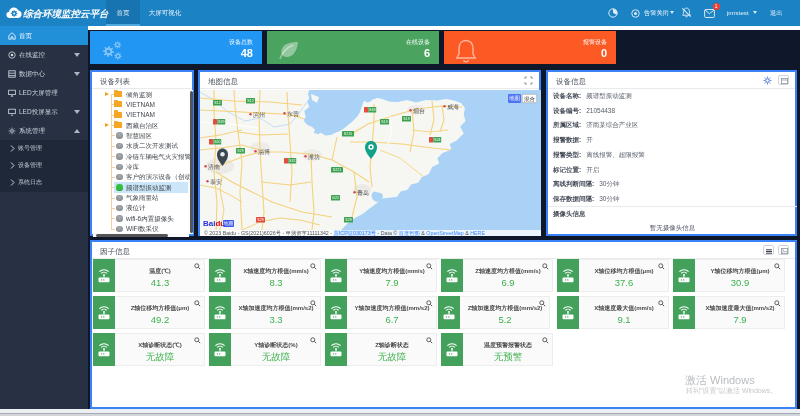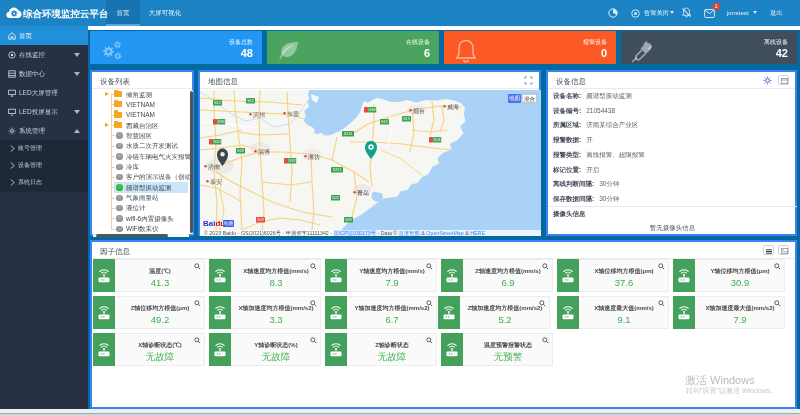--- a/index.html
+++ b/index.html
@@ -1,38 +1,38 @@
 <!DOCTYPE html>
 <html><head>
 <meta charset="utf-8">
 <style>
 * { margin:0; padding:0; box-sizing:border-box; }
 html,body { width:800px; height:416px; overflow:hidden; font-family:"Liberation Sans",sans-serif; background:#e9ebef; }
 .abs { position:absolute; }
 
 #nav { position:absolute; left:0; top:0; width:800px; height:26px; background:#1b82c4; z-index:20; }
-#nav .logo-t { position:absolute; left:23px; top:8px; color:#fff; font-size:9.5px; font-weight:bold; }
+#nav .logo-t { position:absolute; left:23px; top:8px; color:#fff; font-size:9.5px; font-weight:bold;font-style:italic; }
 .navtab { position:absolute; top:0; height:26px; color:#ecf5fc; font-size:6.5px; line-height:26px; text-align:center; }
 .navtab.act { background:rgba(0,0,0,0.10); }
 .navtab.act::after { content:""; position:absolute; left:0; bottom:0; width:100%; height:2.5px; background:#51aade; }
 .nvtext { position:absolute; top:0; height:26px; line-height:26px; color:#eaf4fb; font-size:6.2px; }
 .caret { position:absolute; width:0; height:0; border-left:2.8px solid transparent; border-right:2.8px solid transparent; border-top:3.6px solid #d7e9f5; }
 
 #side { position:absolute; left:0; top:26px; width:88px; height:385px; background:#283143; z-index:10; }
 .sitem { position:absolute; left:0; width:88px; height:19px; color:#ccd3dd; font-size:6.5px; line-height:19px; }
 .sitem .txt { position:absolute; left:19px; top:0; }
 .sitem .ic { position:absolute; left:8px; top:5.5px; width:8px; height:8px; }
 .sitem .cv { position:absolute; right:8px; top:8px; width:0; height:0; border-left:3px solid transparent; border-right:3px solid transparent; border-top:4px solid #aeb6c2; }
 .sitem .cvu { position:absolute; right:8px; top:8px; width:0; height:0; border-left:3px solid transparent; border-right:3px solid transparent; border-bottom:4px solid #aeb6c2; }
 .sactive { background:#2190d9; color:#fff; }
 #submenu { position:absolute; left:0; top:114px; width:88px; height:52px; background:#1f2839; }
 .ssub { position:absolute; left:0; width:88px; height:17px; color:#c3cad5; font-size:6px; line-height:17px; }
 .ssub .txt { position:absolute; left:18px; }
 
-#main { position:absolute; left:88px; top:26px; width:712px; height:385px; background:#0369a1;padding-left:44px; }
+#main { position:absolute; left:88px; top:26px; width:712px; height:385px; background:#0f172a;padding-left:44px; }
 .stat { position:absolute; top:5px; height:33px; color:#fff; }
 .stat .lbl { position:absolute; right:9px; top:7px; font-size:6px; opacity:0.95; }
 .stat .num { position:absolute; right:9px; top:16px; font-size:11px; font-weight:bold; }
 .panel { position:absolute; background:#fff; border:2px solid #3b82f6; }
 .phead { position:absolute; left:0; top:0; width:100%; height:17px; border-bottom:1px solid #e8eaec; }
 .phead .t { position:absolute; left:8px; top:4.5px; font-size:7.5px; color:#49505c; }
 
 
 .trow { position:absolute; left:0; width:104px; height:10px; }
 .trow::before { content:""; position:absolute; left:19px; top:4.5px; width:4px; height:1px; background:#f3d19e; }
@@ -193,33 +193,20 @@
     <div class="lbl">在线设备</div>
       <div class="num">6</div>
   </div>
   <div class="stat" style="left:356px;width:172px;background:#fb5a25">
     <svg class="abs" style="left:11px;top:7px" width="22" height="26" viewBox="0 0 22 26">
       <path d="M11 2.5 C6.5 2.5 4 6 4 10.5 L4 16 L1.8 20 L20.2 20 L18 16 L18 10.5 C18 6 15.5 2.5 11 2.5 Z" fill="none" stroke="rgba(255,255,255,0.55)" stroke-width="1.4"></path>
       <path d="M8.5 22 A2.6 2.6 0 0 0 13.5 22" fill="none" stroke="rgba(255,255,255,0.55)" stroke-width="1.4"></path>
     </svg>
     <div class="lbl">报警设备</div>
       <div class="num">0</div>
-  </div>
-  <div class="stat" style="left:533px;width:176px;background:#404e5c">
-    <svg class="abs" style="left:9px;top:9px" width="23" height="23" viewBox="0 0 23 23">
-      <g fill="none" stroke="rgba(255,255,255,0.5)" stroke-width="1.6">
-        <path d="M14.5 4.5 C16.5 2.5 19 2.5 20.5 4 C22 5.5 22 8 20 10 L16 14 L10.5 8.5 Z" fill="rgba(255,255,255,0.5)" stroke="none"></path>
-        <line x1="17" y1="1.5" x2="14" y2="4.5"></line>
-          <line x1="21.5" y1="6" x2="18.5" y2="9"></line>
-        <path d="M12 10 L6.5 15.5 C5.5 16.5 5.5 18 6.5 19 C7.5 20 9 20 10 19 L15.5 13.5"></path>
-        <path d="M7 17.5 L2 22"></path>
-      </g>
-    </svg>
-    <div class="lbl">离线设备</div>
-      <div class="num">42</div>
   </div>
 
   <div class="panel" style="left:2px;top:44px;width:104px;height:166px">
     <div class="phead">
         <span class="t">设备列表</span>
       </div>
     <div id="tree">
     <div class="abs" style="left:19px;top:22px;width:1px;height:135px;background:#f3d19e"></div>
     <div class="trow" style="top:17.5px">
           <span class="tcaret"></span>

